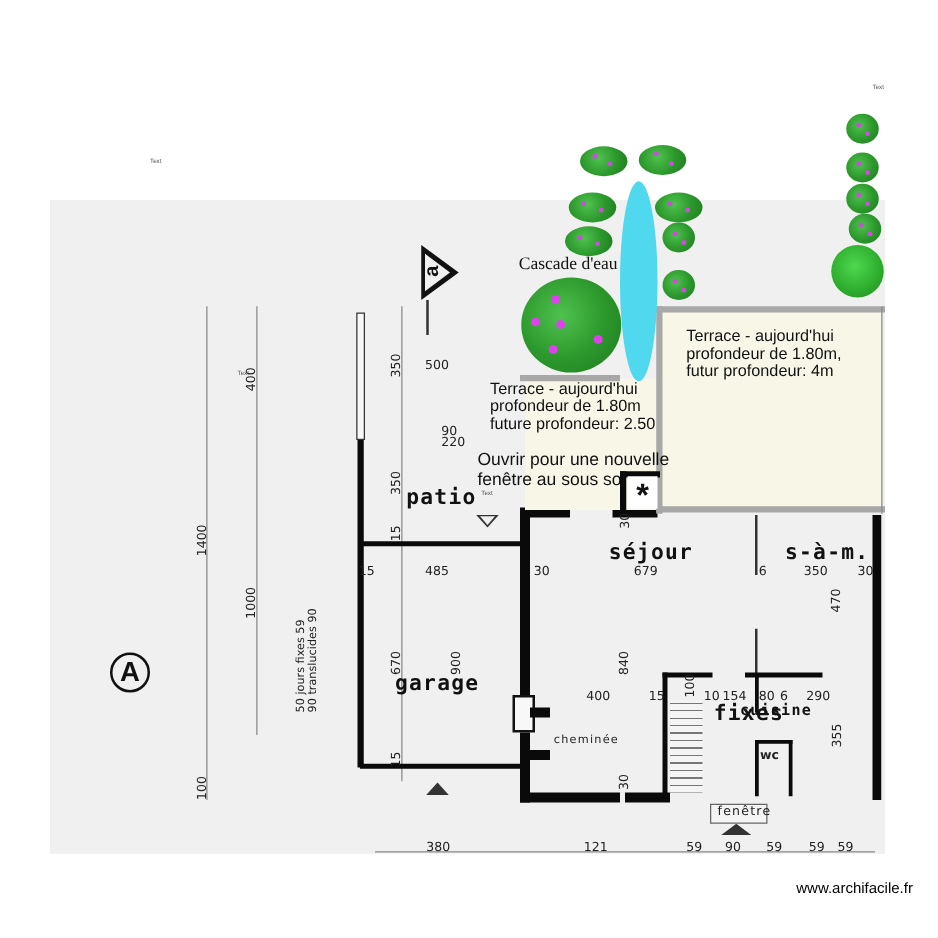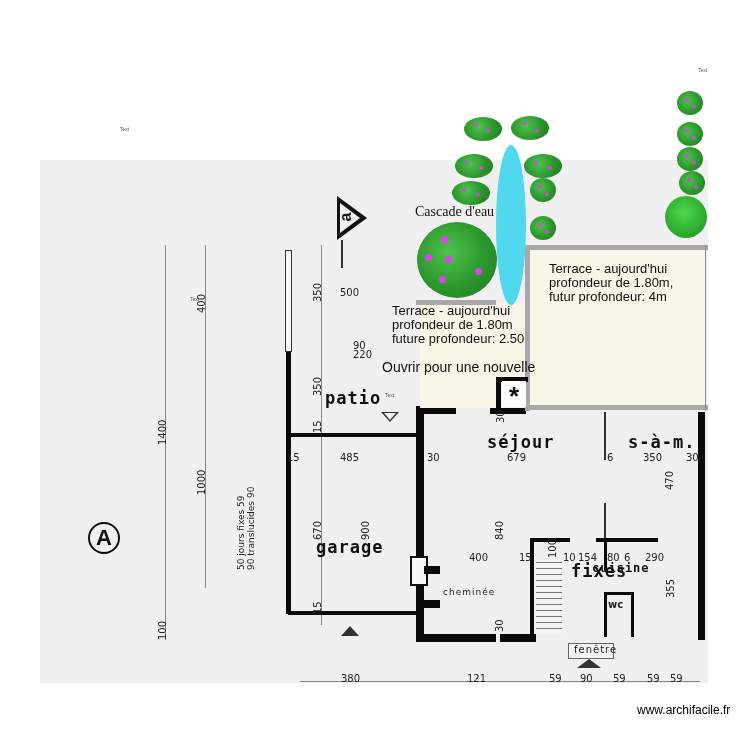--- a/index.html
+++ b/index.html
@@ -217,15 +217,16 @@
 </div>
 
 <div class="abs" style="left:549px;top:262px;">
   <div class="label">Terrace - aujourd'hui</div>
   <div class="label">profondeur de 1.80m,</div>
   <div class="label">futur profondeur: 4m</div>
 </div>
 
 <div class="abs" style="left:360px;top:359px;margin-left:22px;">
   <div class="label" style="font-size:14px;line-height:16px;">Ouvrir pour une nouvelle</div>
+  <div class="label" style="font-size:14px;line-height:16px;">fenêtre au sous sol</div>
 </div>
 
 <div class="abs watermark" style="left:637px;top:703px;">www.archifacile.fr</div>
 
 </body></html>

